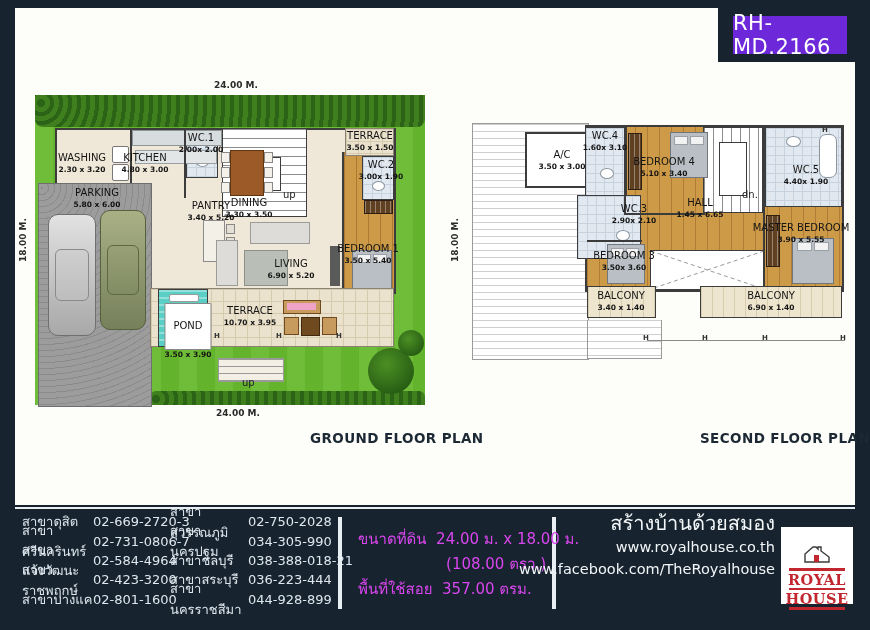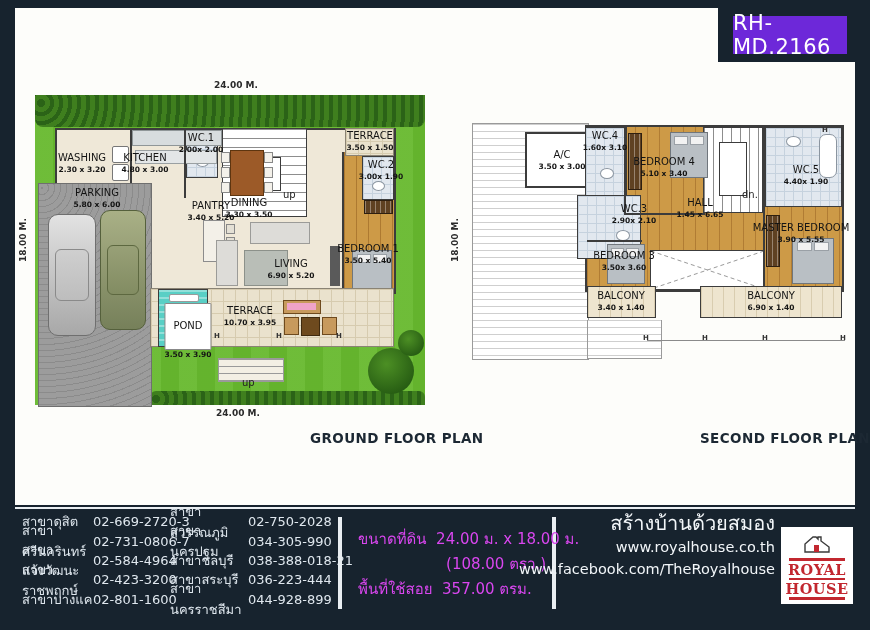--- a/index.html
+++ b/index.html
@@ -53,21 +53,21 @@
   
   .rule{left:15px;top:507px;width:840px;height:2px;background:#e9eef2}
   .vbar{width:4px;top:517px;height:92px;background:#e9eef2}
   .branches{position:absolute;top:512px;color:#dfe7ee;font-size:13px}
   .brow{height:19.4px;display:flex;align-items:center}
   .bname{display:inline-block}
   .info{color:#d946ef;font-size:15px}
   .brand{right:95px;top:511px;text-align:right;color:#f2f6f9}
   .brand .b1{font-size:20px;line-height:25px}
   .brand .u{font-size:14.5px;line-height:22px}
-  .logo{left:781px;top:527px;width:72px;height:77px;background:#fff;text-align:center;padding-top:8px;box-sizing:border-box}
+  .logo{left:781px;top:527px;width:72px;height:77px;background:#fff;text-align:center;padding-top:18px;box-sizing:border-box}
   .logo .word{font-family:"DejaVu Serif","Liberation Serif",serif;font-weight:bold;color:#c2272f;font-size:14.5px;line-height:15px;letter-spacing:.5px}
   .logo .bar{height:2.5px;background:#c2272f;margin:1px 8px}
   .void{background:#fff;border:1.5px solid #3c3c3c}
 </style>
 </head>
 <body>
 
 <div class="abs sheet"></div>
 <div class="abs notch"></div>
 <div class="abs badge">RH-MD.2166</div>

